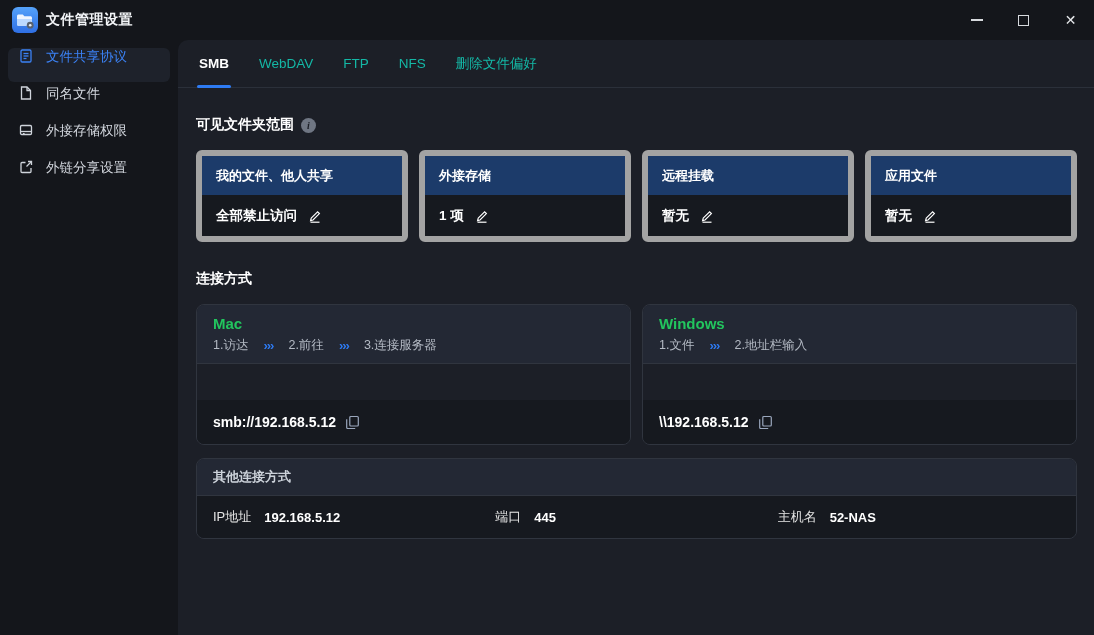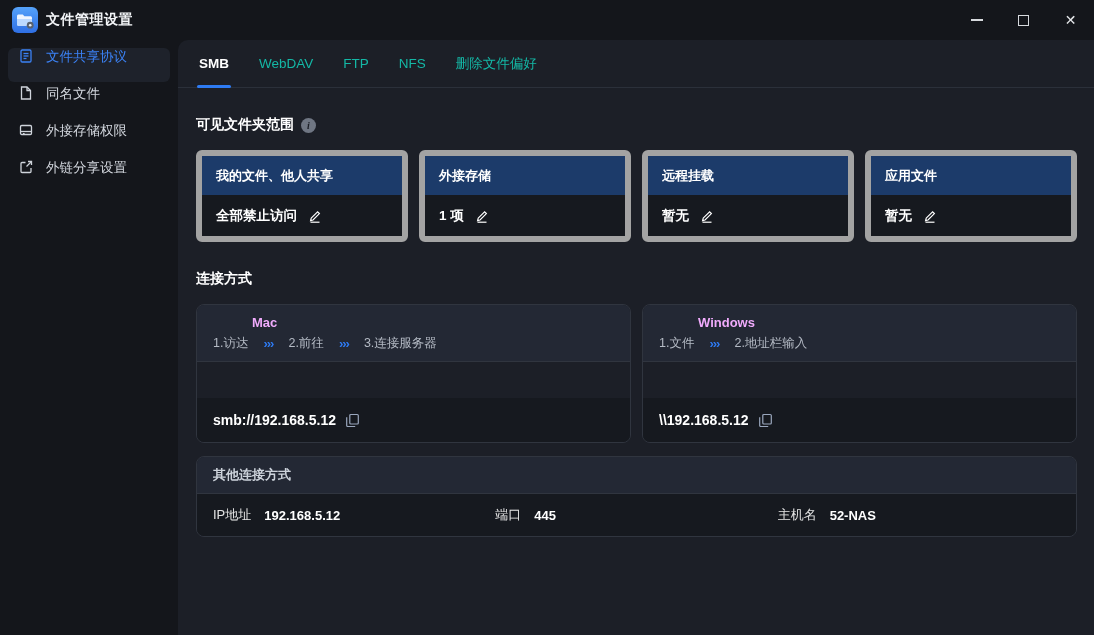--- a/index.html
+++ b/index.html
@@ -73,21 +73,21 @@
   }
   .fcard-body {
     background: #16191f; height: 41px; display: flex; align-items: center;
     gap: 10px; padding: 0 14px; font-size: 13.5px; font-weight: 700; color: #ffffff;
   }
   .edit-icon { width: 16px; height: 16px; display: flex; cursor: pointer; }
 
   .conn-row { margin-top: 16px; display: grid; grid-template-columns: 1fr 1fr; gap: 11px; }
   .ccard { border: 1px solid #30353f; border-radius: 8px; overflow: hidden; }
   .ccard-head { background: #232834; padding: 10px 16px 9px 16px; border-bottom: 1px solid #30353f; }
-  .ccard-title { font-size: 13px; font-weight: 700; color: #f0abfc; margin-left: 39px; }
+  .ccard-title { font-size: 15px; font-weight: 700; color: #22c55e; }
   .steps { margin-top: 5px; display: flex; align-items: center; gap: 15px; color: #b4bac4; font-size: 12.5px; }
   .chev { color: #2e7bf3; font-weight: 700; font-size: 13px; letter-spacing: -1px; line-height: 1; }
   .ccard-body {
     background: #16191f; padding: 12px 16px; display: flex; align-items: center; gap: 9px;
     font-size: 14px; font-weight: 600; color: #ffffff; min-height: 44px; margin-top: 36px;
   }
   .copy-icon { width: 15px; height: 15px; display: flex; cursor: pointer; }
 
   .ocard { margin-top: 13px; border: 1px solid #30353f; border-radius: 8px; overflow: hidden; }
   .ocard-head {

